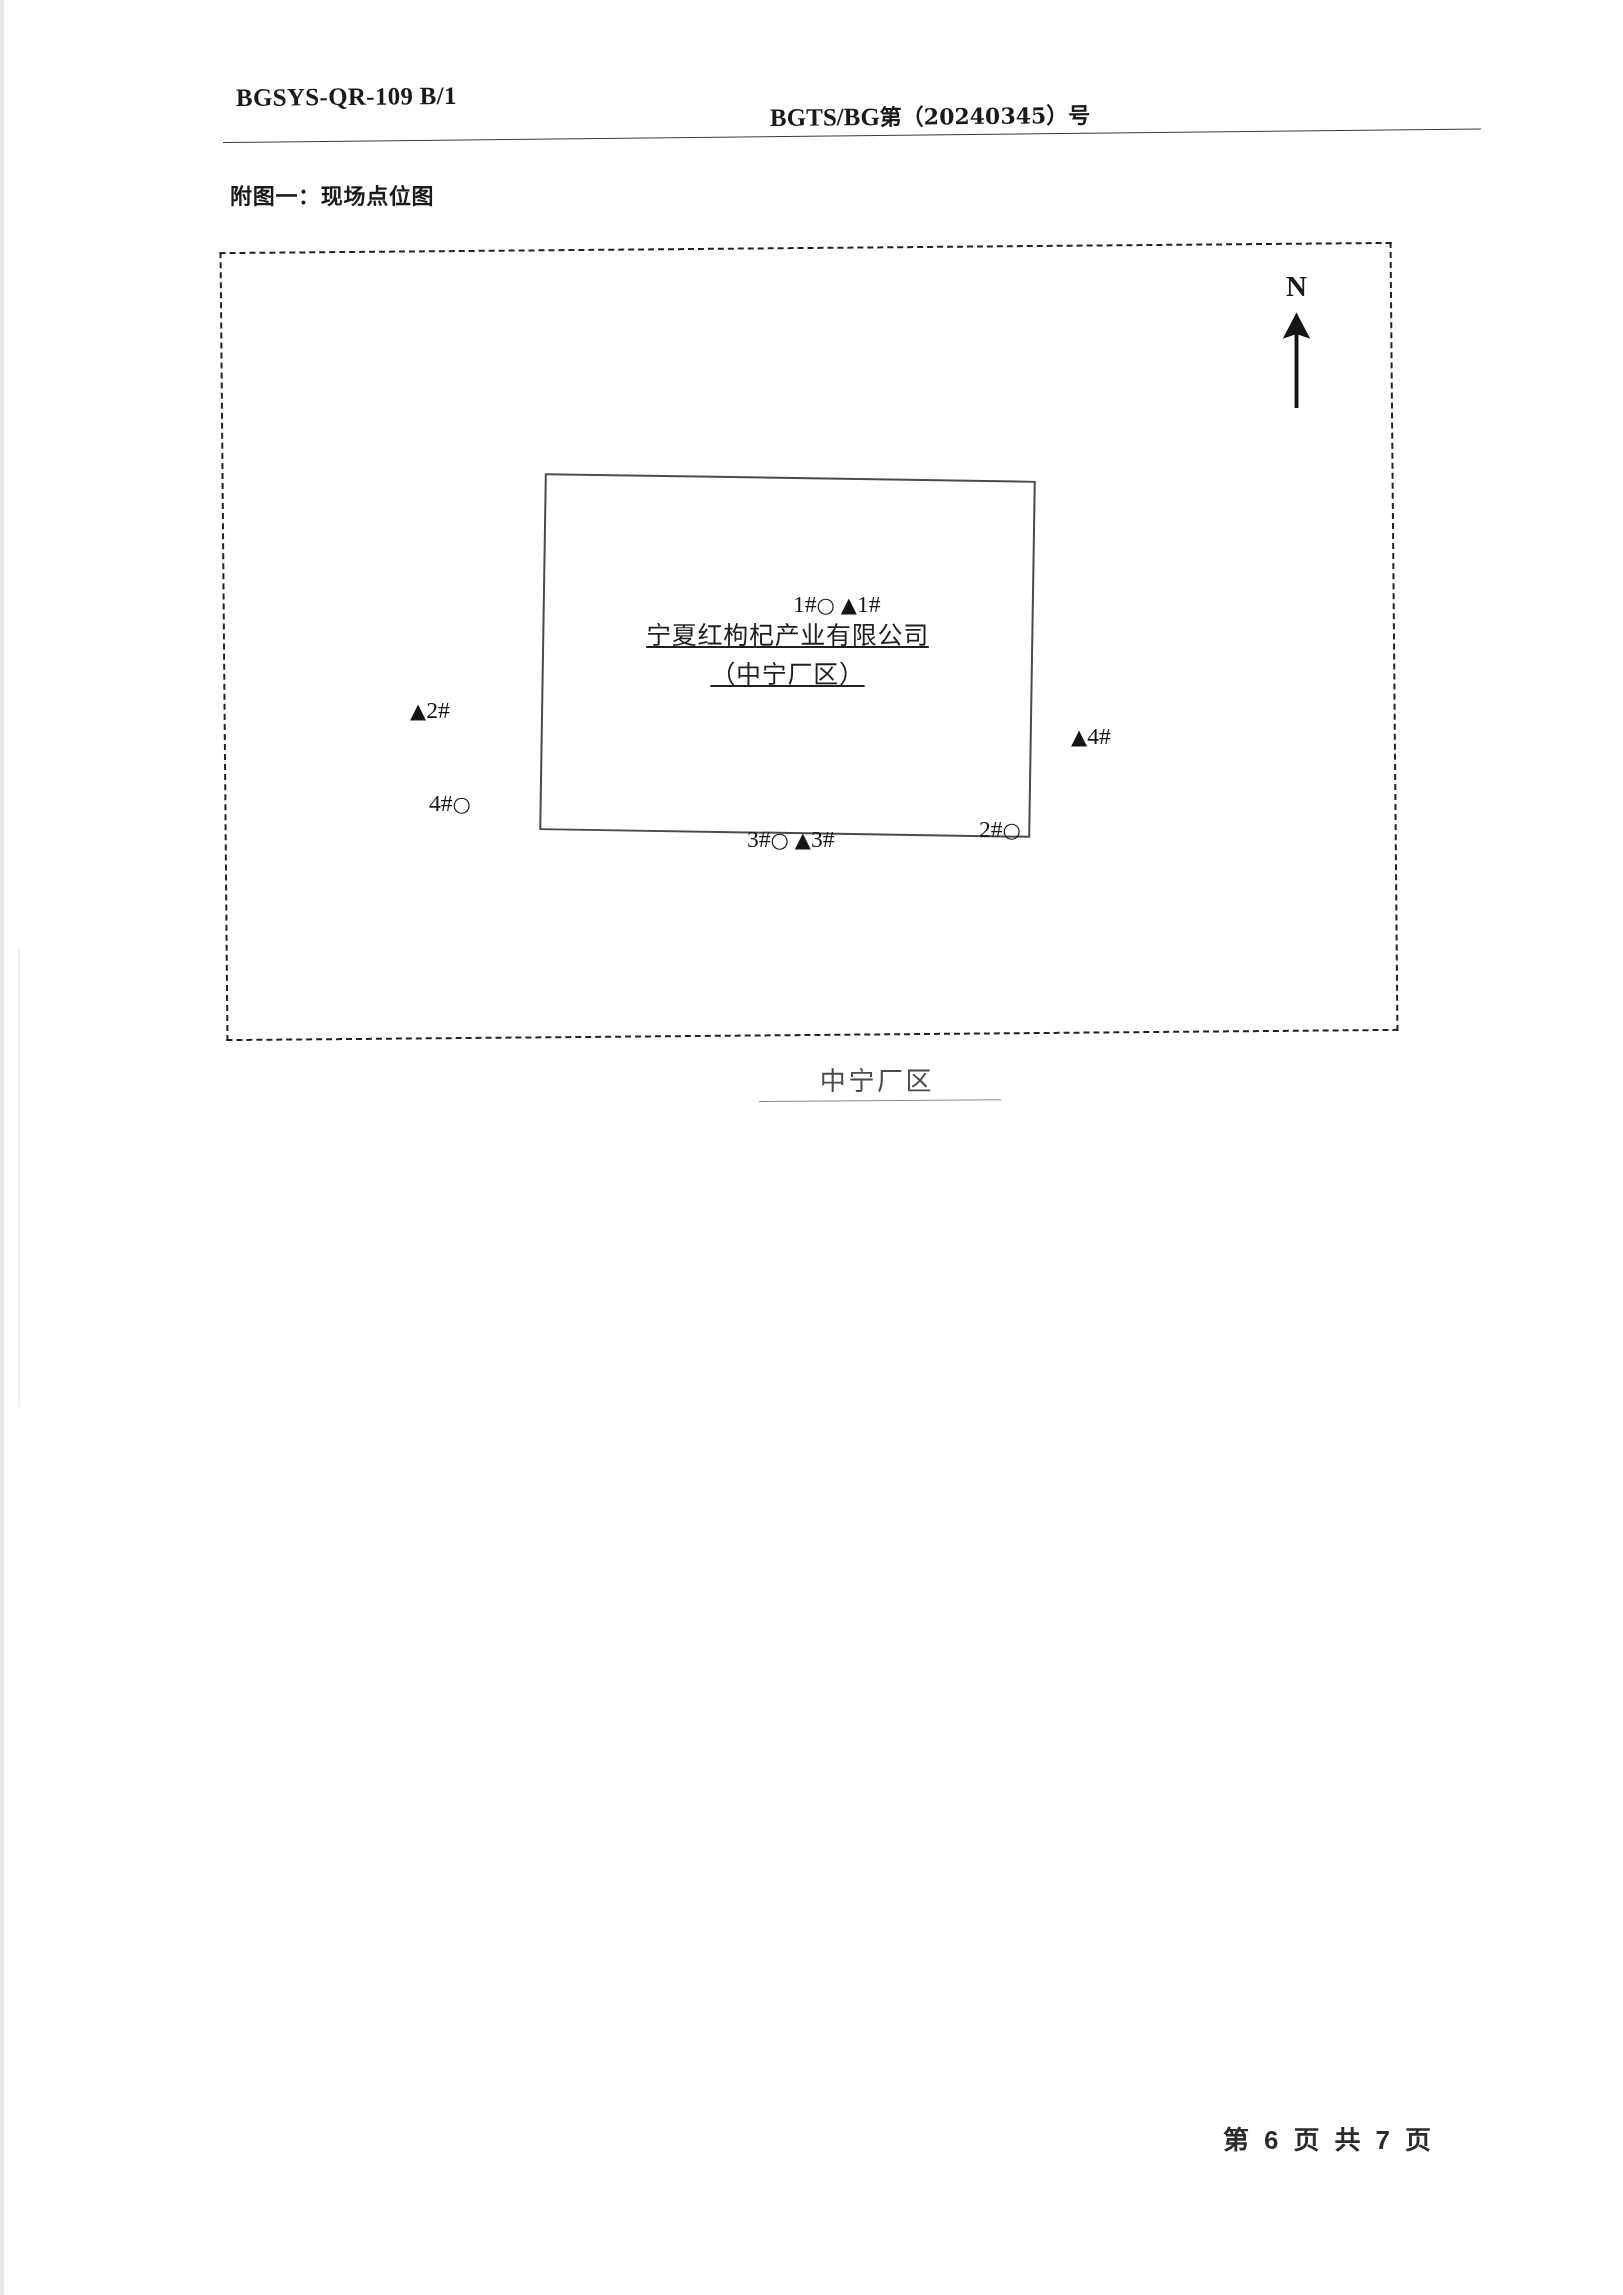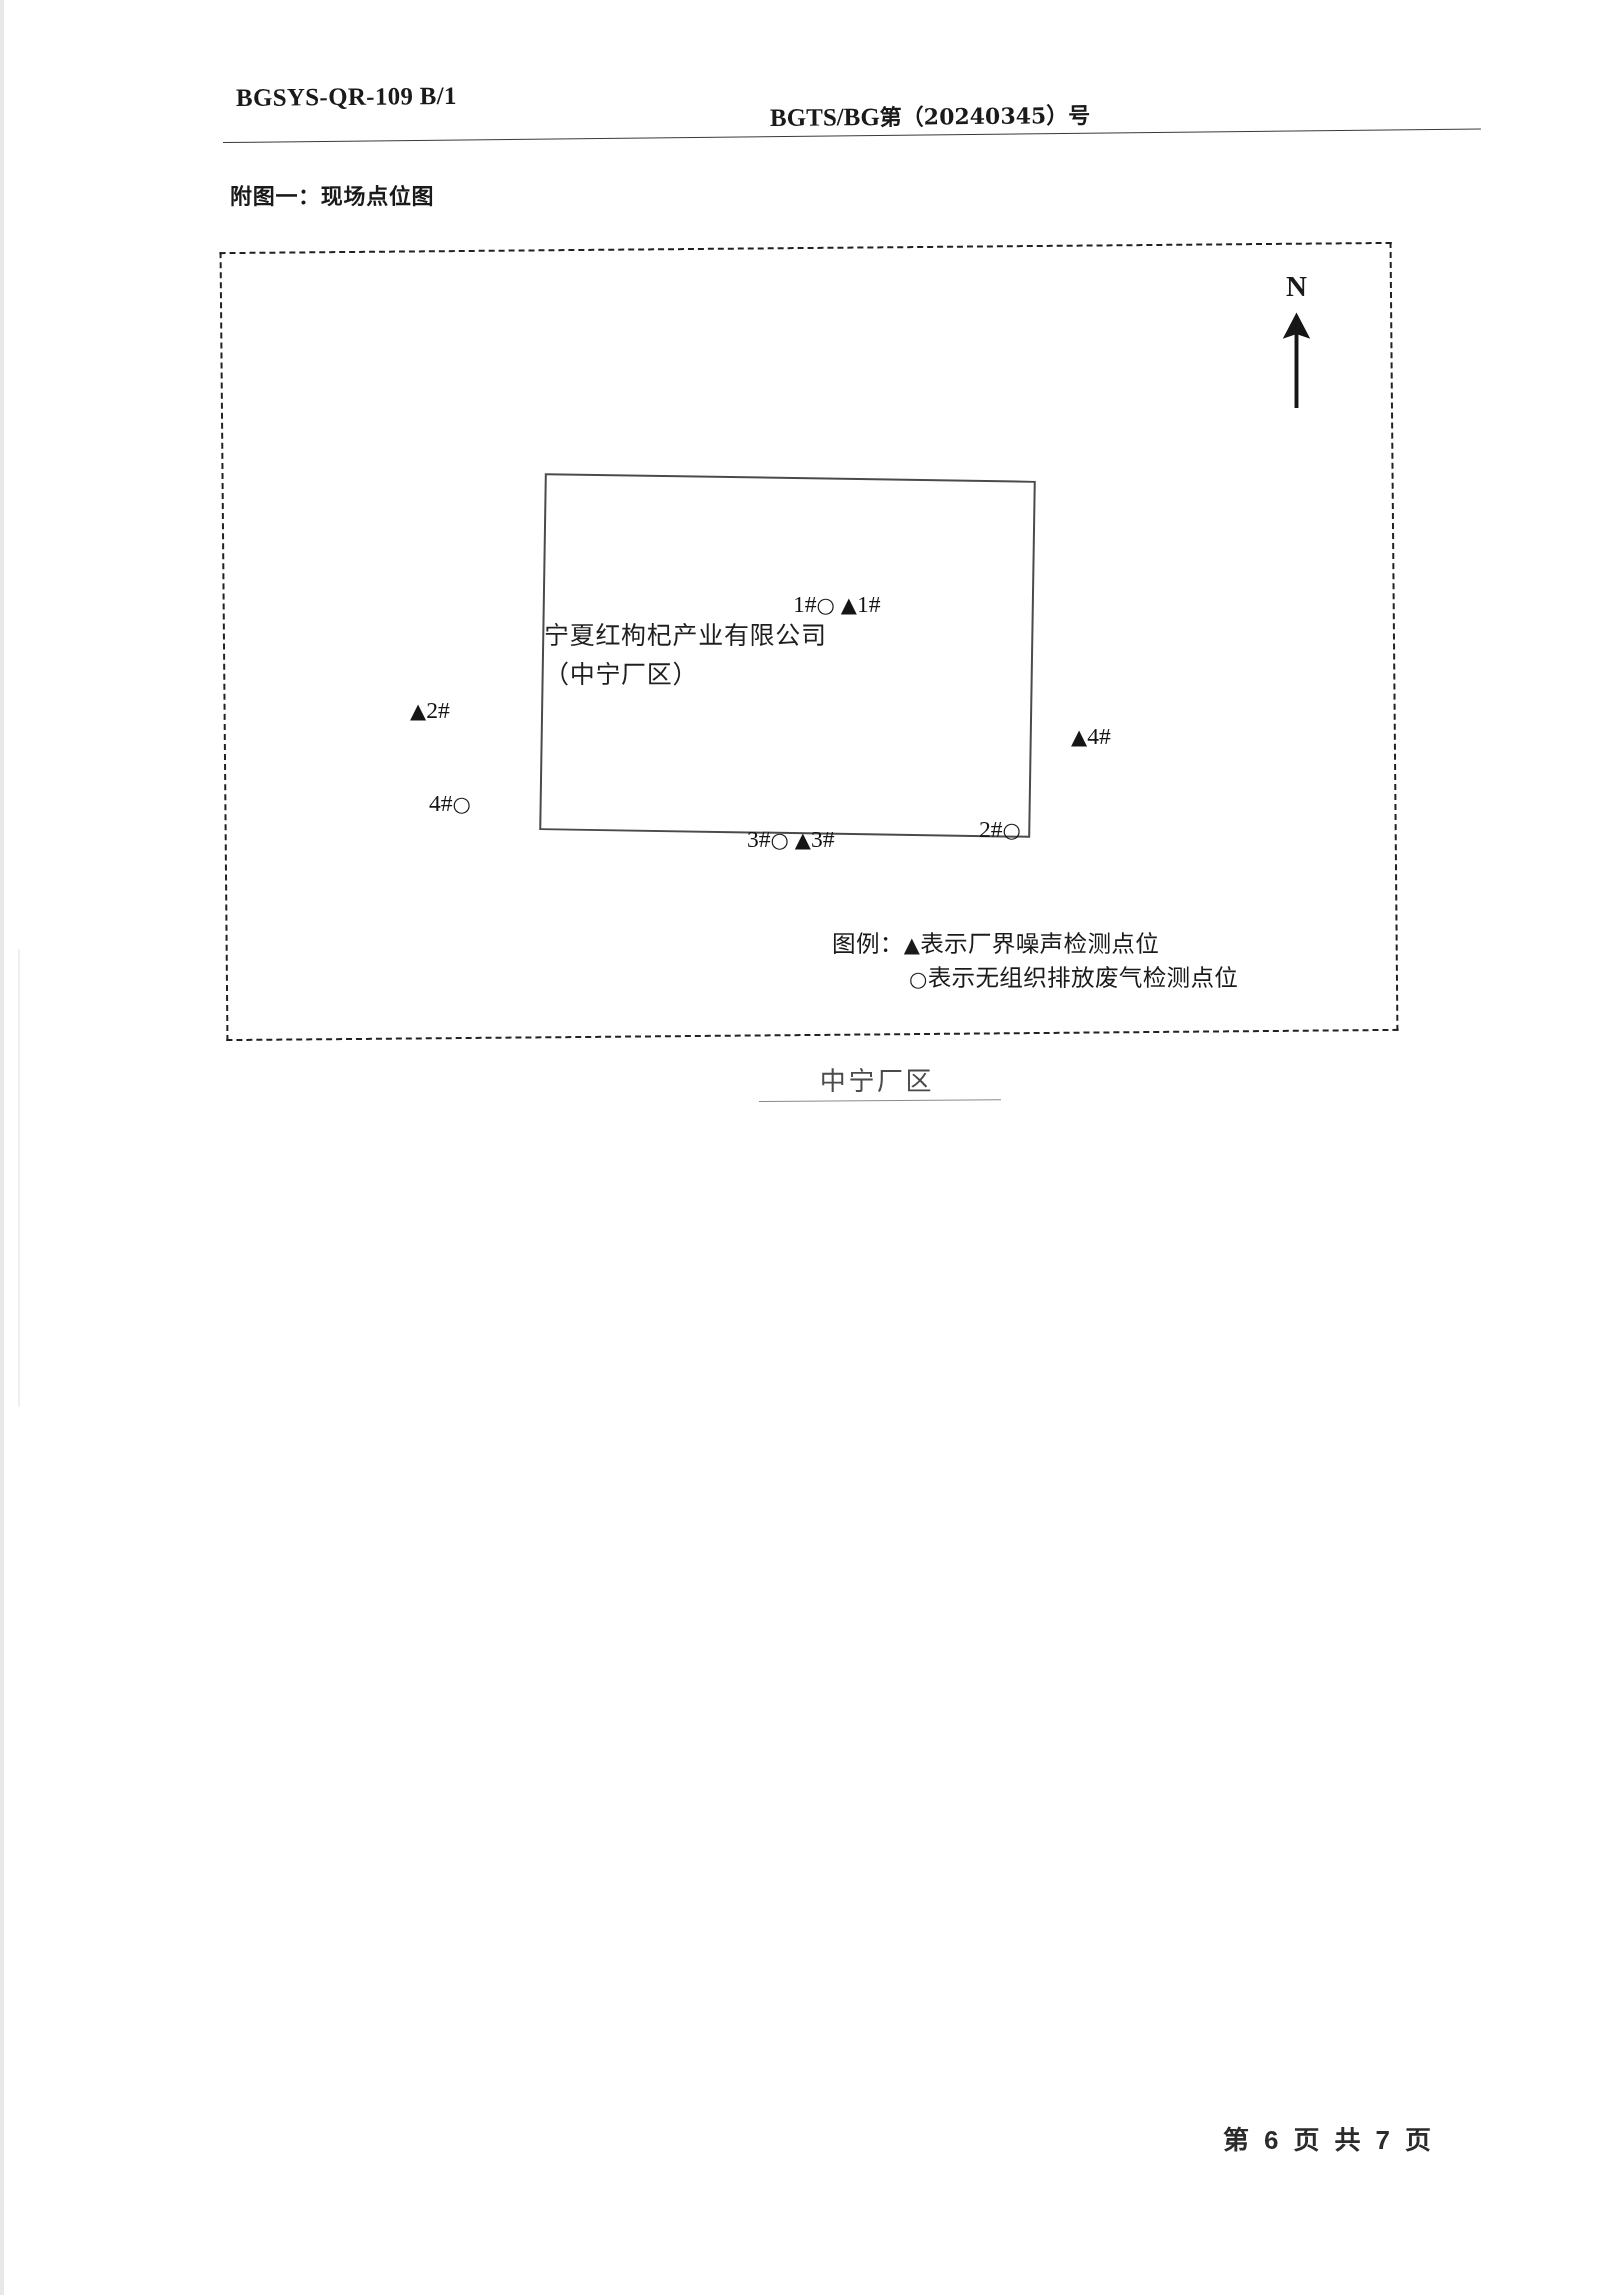--- a/index.html
+++ b/index.html
@@ -131,30 +131,31 @@
     transform-origin: center center;
   }
   #factory-name {
     position: absolute;
     left: 0;
     top: 0;
     width: 100%;
     height: 100%;
     display: flex;
     flex-direction: column;
-    align-items: flex-start;
+    align-items: center;
     justify-content: center;
     transform: rotate(-0.9deg);
     font-family: "DejaVu Serif", "Liberation Serif", serif;
     font-size: 25px;
     line-height: 1.55;
     letter-spacing: 0.7px;
     text-align: center;
     color: #1f1f1f;
     pointer-events: none;
+    text-decoration: underline;
   }
 
   
   .point-marker {
     position: absolute;
     font-size: 23.6px;
     line-height: 1;
     white-space: nowrap;
     font-family: "Liberation Serif", "DejaVu Serif", serif;
     color: #151515;
@@ -275,24 +276,20 @@
   <div class="point-marker" id="marker-west"><span class="tri">▲</span><span>2#</span></div>
 
   <div class="point-marker" id="marker-east"><span class="tri">▲</span><span>4#</span></div>
 
   <div class="point-marker" id="marker-sw"><span>4#</span><span class="cir">○</span></div>
 
   <div class="point-marker" id="marker-south"><span>3#</span><span class="cir">○</span>&nbsp;<span class="tri">▲</span><span>3#</span></div>
 
   <div class="point-marker" id="marker-se"><span>2#</span><span class="cir">○</span></div>
 
-  <div id="legend">
-    <span class="legend-row"><span>图例：</span><span class="sym">▲</span><span>表示厂界噪声检测点位</span></span>
-    <span class="legend-row" id="legend-indent"><span class="sym">○</span><span>表示无组织排放废气检测点位</span></span>
-  </div>
 
 </div>
 
 <div id="blank-note">中宁厂区</div>
 <div id="blank-note-rule"></div>
 
 <div id="page-footer">第 6 页 共 7 页</div>
 
 
 </body></html>

